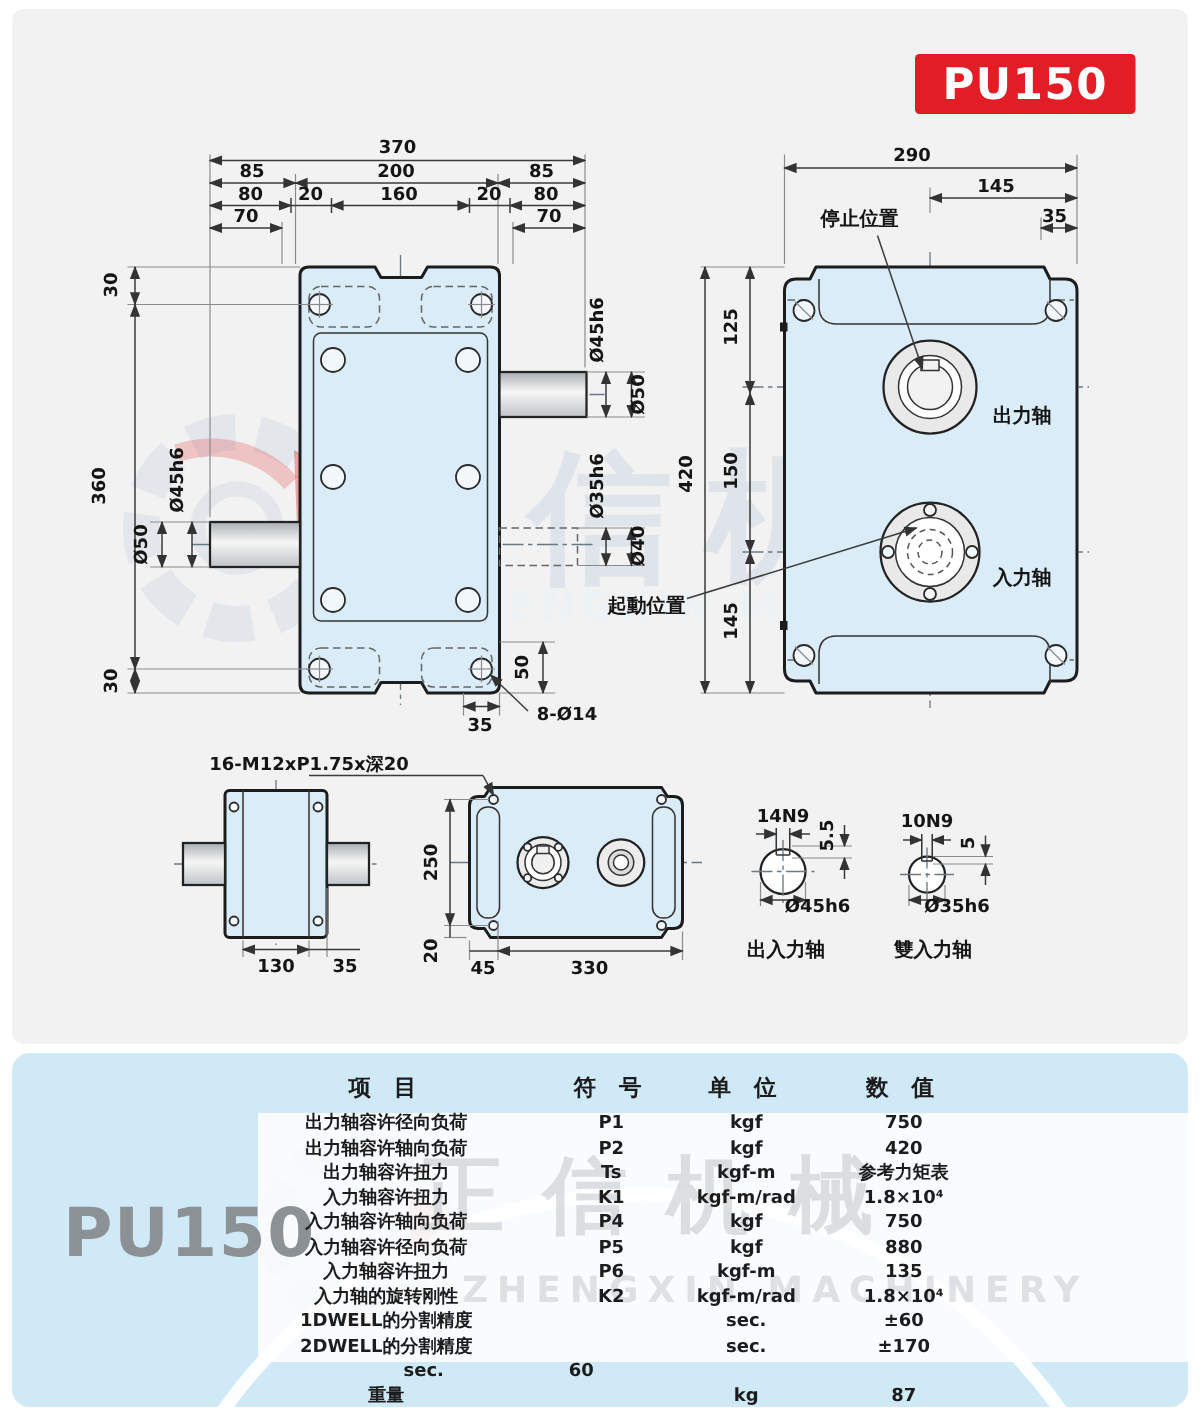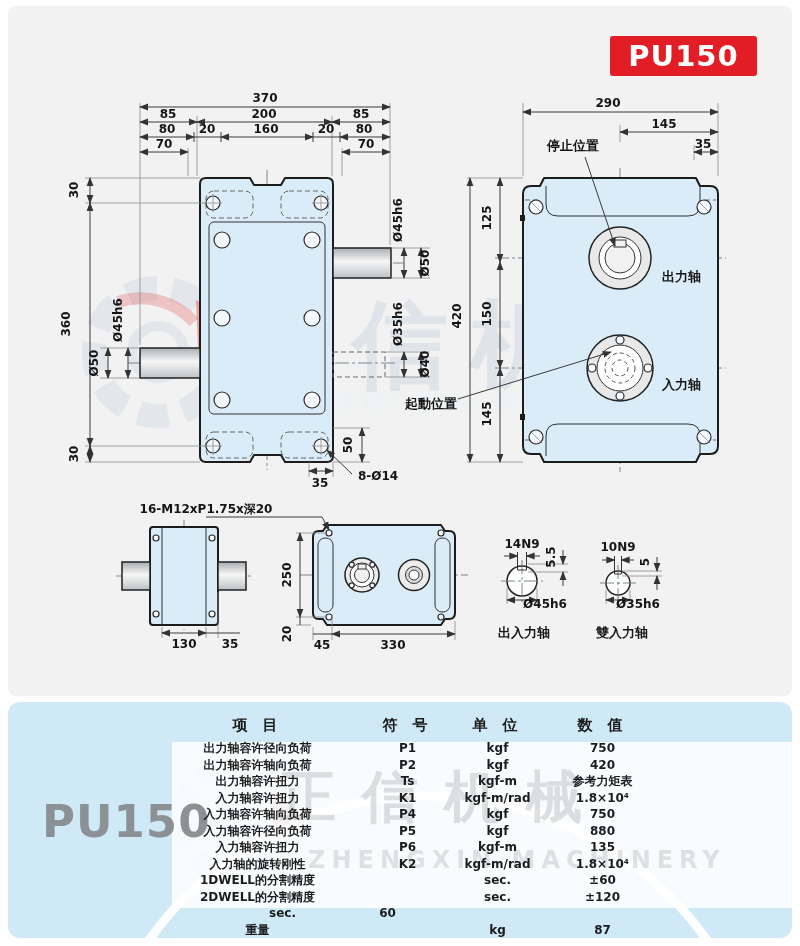--- a/index.html
+++ b/index.html
@@ -445,21 +445,21 @@
     <div class="srow">
         <span class="c-item">1DWELL的分割精度</span>
         <span class="c-sym"></span>
         <span class="c-unit">sec.</span>
         <span class="c-val">±60</span>
       </div>
     <div class="srow">
         <span class="c-item">2DWELL的分割精度</span>
         <span class="c-sym"></span>
         <span class="c-unit">sec.</span>
-        <span class="c-val">±120</span>
+        <span class="c-val">±170</span>
       </div>
     <div class="srow">
         <span class="c-sym"></span>
         <span class="c-unit">sec.</span>
         <span class="c-val">60</span>
       </div>
     <div class="srow">
         <span class="c-item">重量</span>
         <span class="c-sym"></span>
         <span class="c-unit">kg</span>

